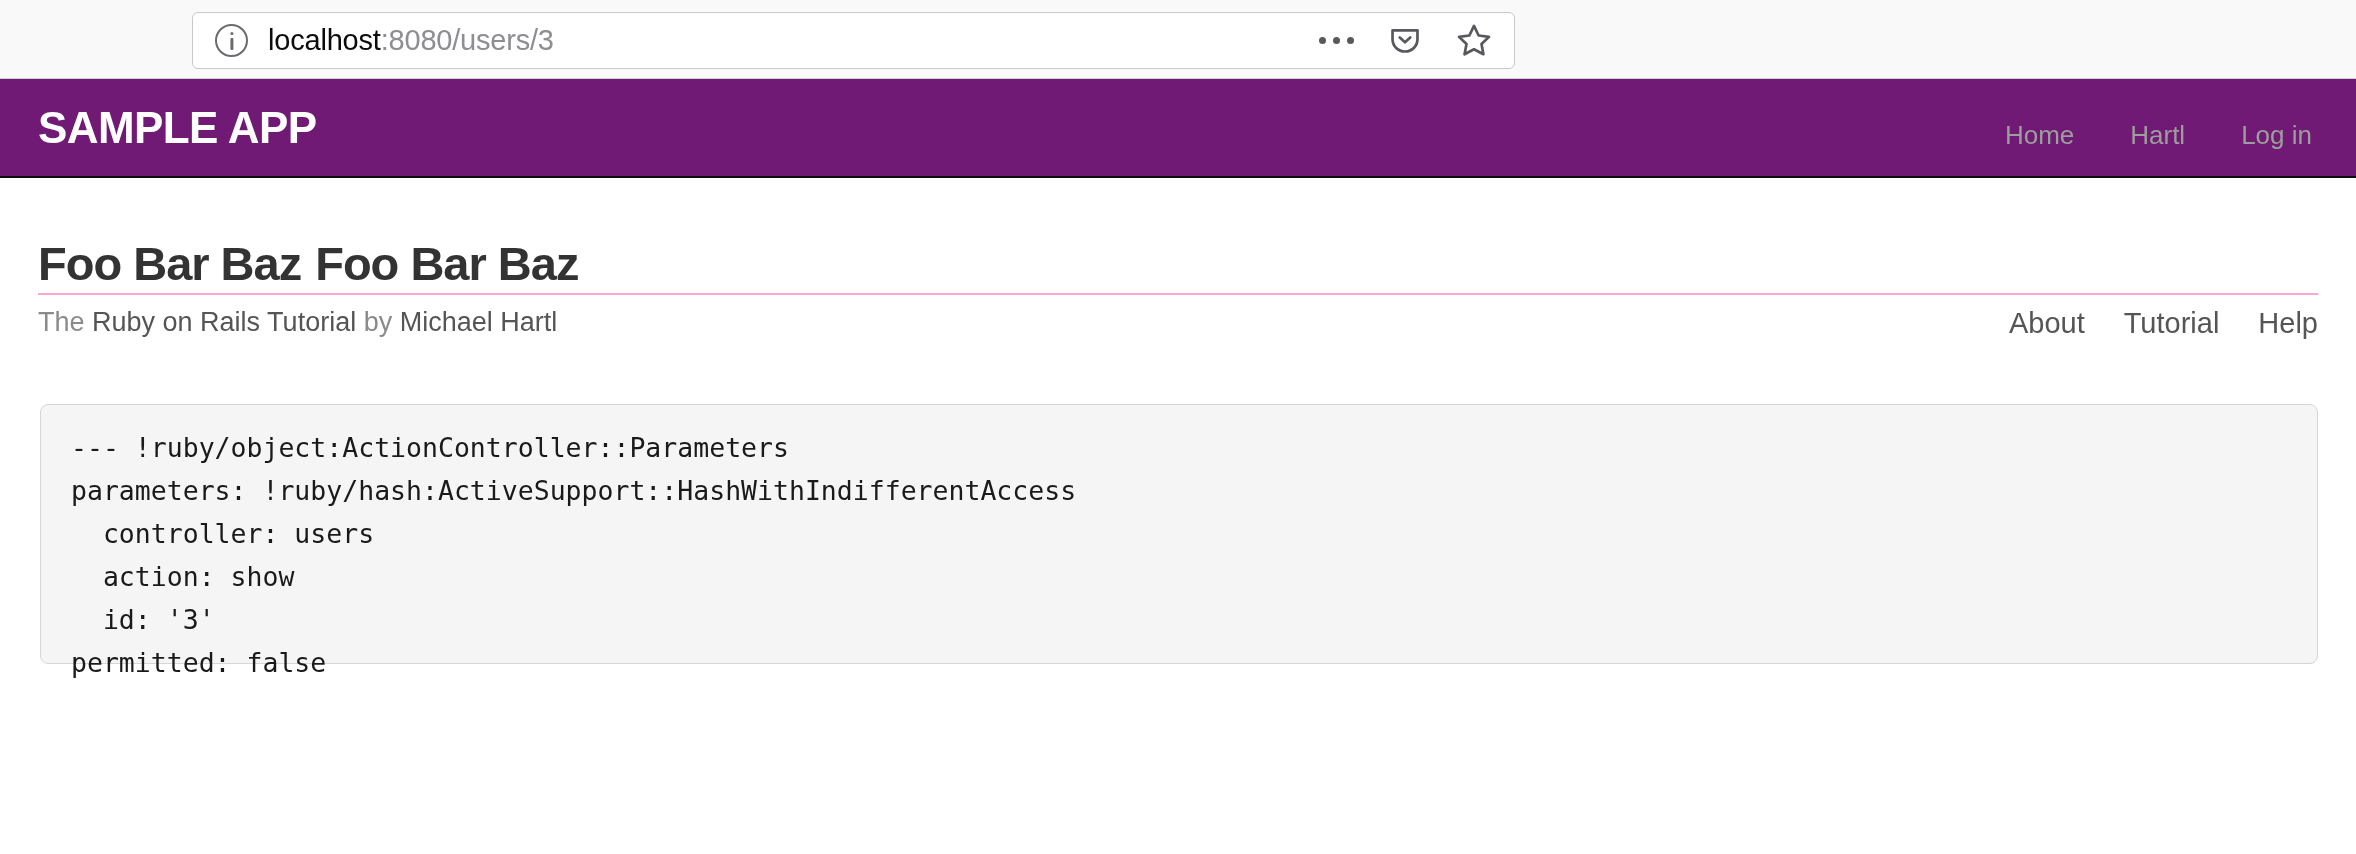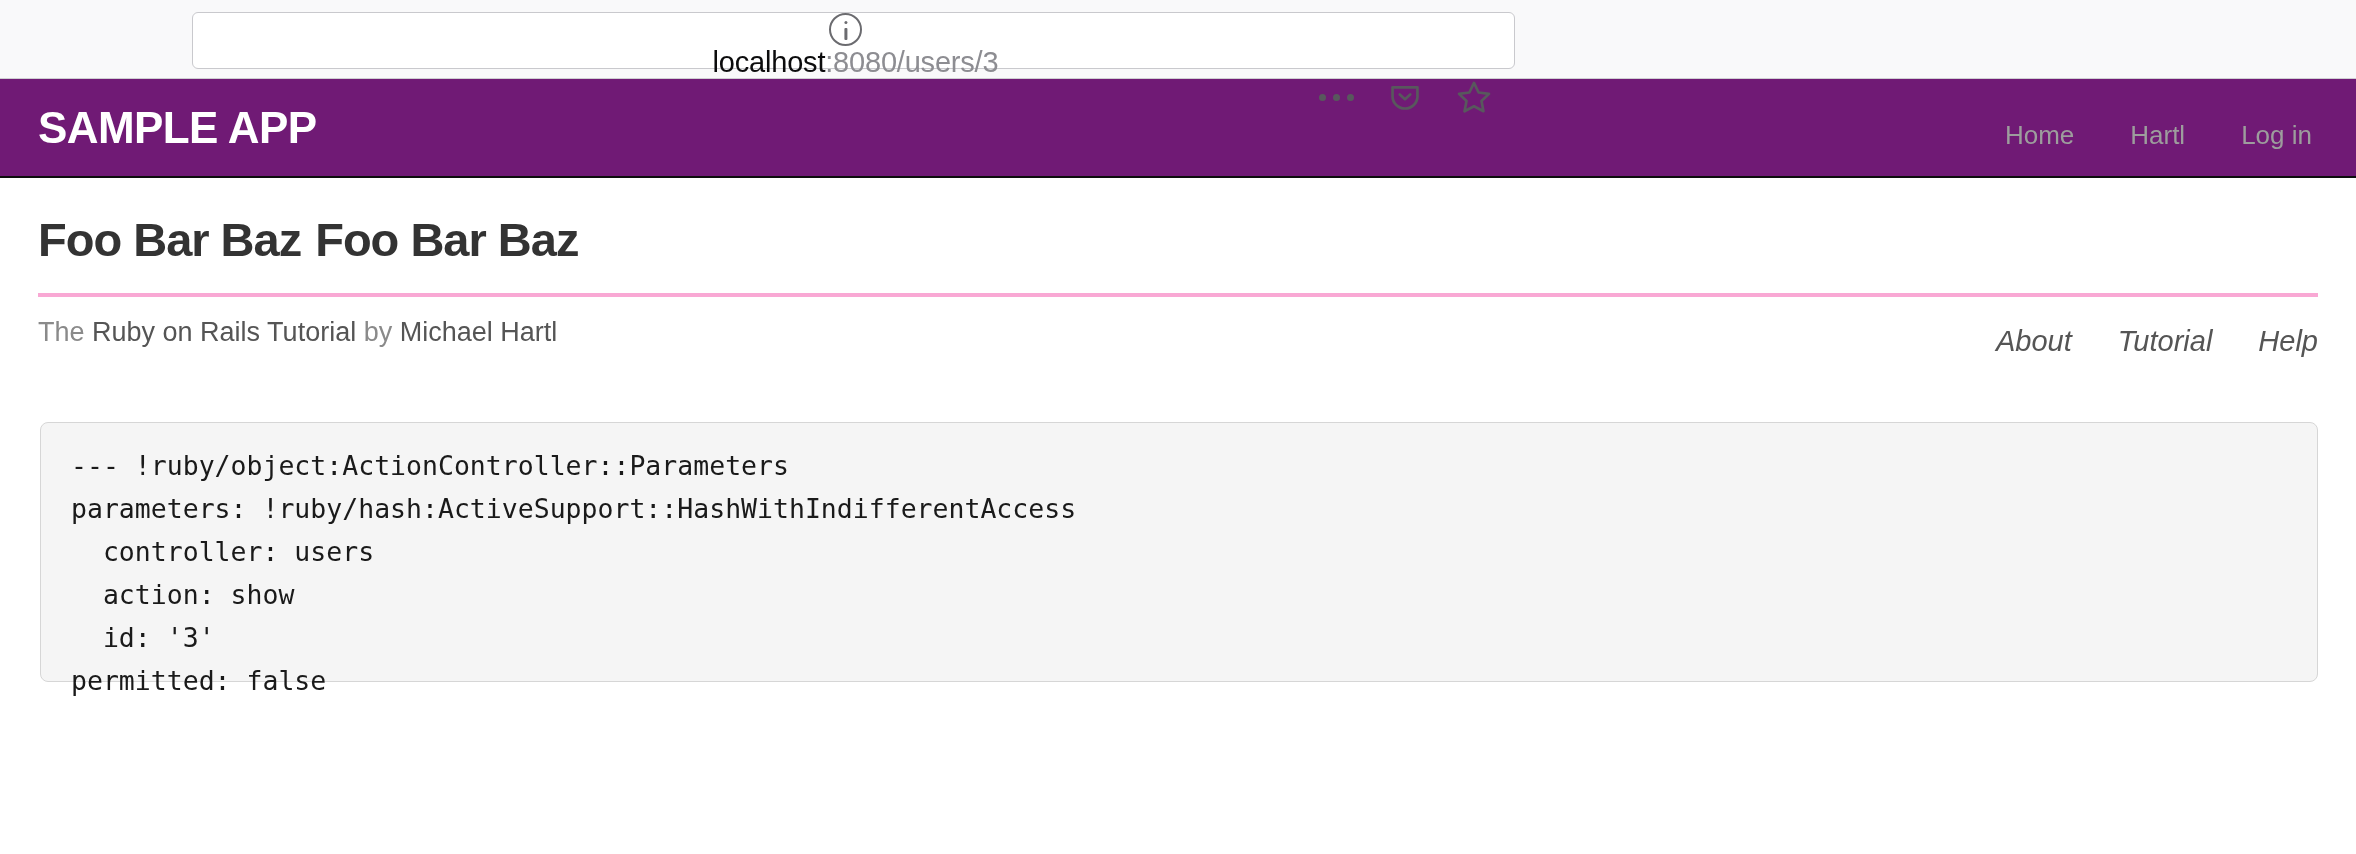--- a/index.html
+++ b/index.html
@@ -29,21 +29,20 @@
     left: 192px;
     top: 12px;
     width: 1323px;
     height: 57px;
     background: #ffffff;
     border: 1.5px solid #c9c9cd;
     border-radius: 6px;
     display: flex;
     align-items: center;
     padding: 0 18px 1px 22px;
-    flex-direction: column;
   }
   .identity-icon {
     width: 33px;
     height: 33px;
     flex: 0 0 33px;
     border: 2.2px solid #6b6b6f;
     border-radius: 50%;
     position: relative;
     margin-right: 20px;
   }
@@ -131,55 +130,54 @@
     font-family: "Liberation Sans", sans-serif;
   }
   .nav-links li:last-child a { padding-right: 4px; }
 
   
   .container {
     padding: 0 38px;
   }
   .page-heading {
     margin: 0;
-    padding-top: 36px;
+    padding-top: 60px;
     font-size: 47px;
     font-weight: bold;
     color: #333333;
     letter-spacing: -1px;
     font-family: "Liberation Sans", sans-serif;
     line-height: 1.1;
     height: 100px;
   }
   .page-heading .gap { display: inline-block; width: 14px; }
 
   footer.site-footer {
-    border-top: 4px solid #f9a8d4;
+    border-top: 2px solid #f9a8d4;
     margin-top: 15px;
-    padding-top: 20px;
+    padding-top: 12px;
     display: flex;
     align-items: flex-start;
     color: #777777;
     font-size: 27px;
     font-family: "Liberation Sans", sans-serif;
   }
   footer.site-footer small { font-size: 27px; color: #8a8a8a; }
   footer.site-footer a {
     color: #555555;
     text-decoration: none;
   }
   .footer-links {
     margin-left: auto;
     list-style: none;
     display: flex;
     padding: 0;
-    margin-top: 8px;
+    margin-top: 0;
     margin-bottom: 0;
-    gap: 12px;
-    font-style: italic;
+    gap: 5px;
   }
   .footer-links a {
     color: #555555;
     text-decoration: none;
     font-size: 29px;
     padding-left: 34px;
   }
 
   
   .debug-dump {

